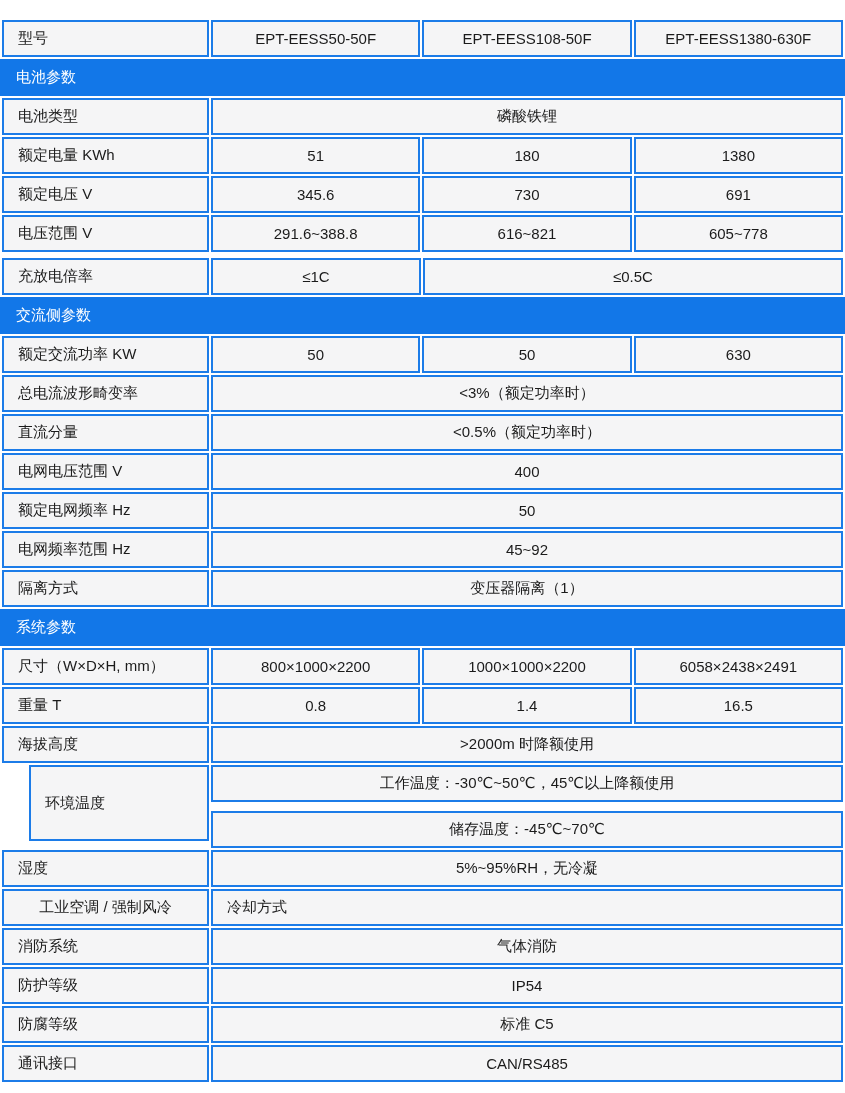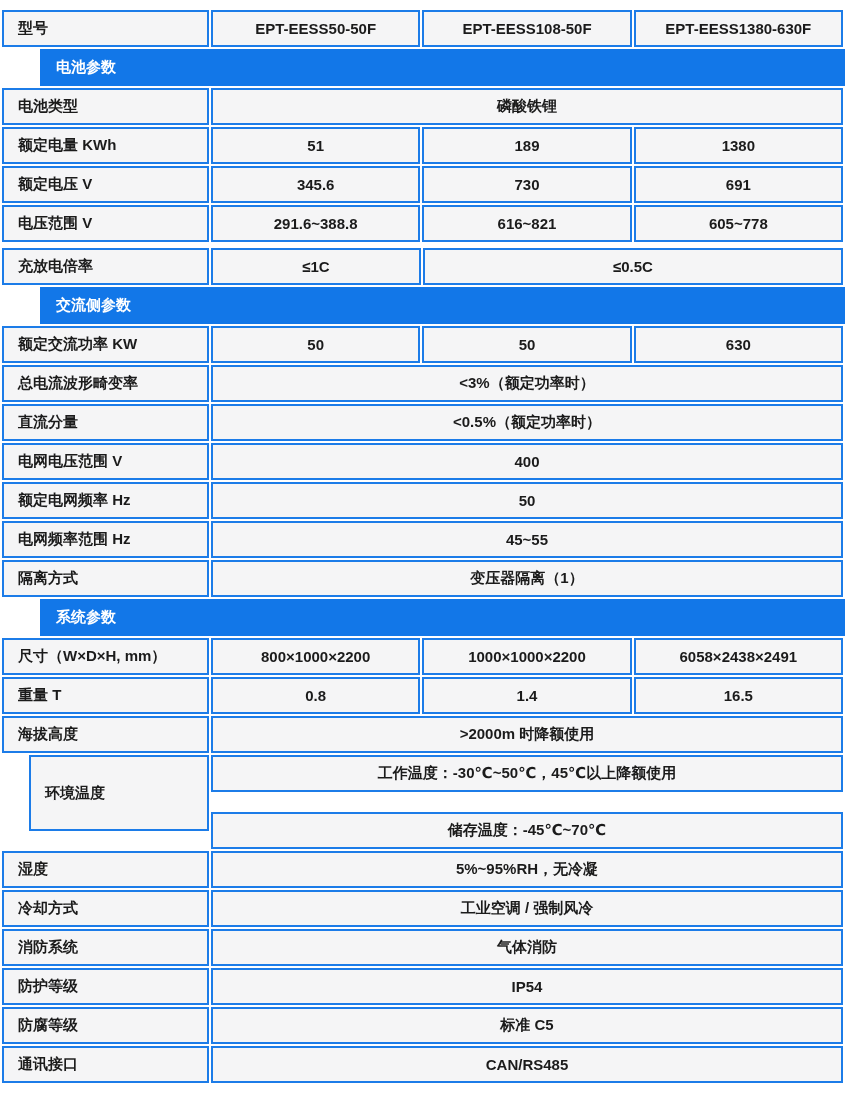--- a/index.html
+++ b/index.html
@@ -12,22 +12,21 @@
   * { box-sizing: border-box; }
   body {
     margin: 0;
     background: #ffffff;
     font-family: "Liberation Sans", "DejaVu Sans", sans-serif;
     font-size: 15px;
     color: var(--text);
   }
   .spec {
     width: 845px;
-    padding-top: 10px;
-    font-weight: bold;
+    padding-top: 20px;
   }
   .row {
     display: grid;
     grid-template-columns: 207px 1fr 1fr 1fr;
     gap: 2px;
     margin: 0 2px 2px 2px;
   }
   .row.span2 { grid-template-columns: 207px 1fr; }
   .row.split { grid-template-columns: 207px calc((100% - 211px)/3) 1fr; margin-top: 6px; }
   .cell {
@@ -39,30 +38,29 @@
     justify-content: center;
     text-align: center;
     padding: 2px 8px;
   }
   .cell.label {
     justify-content: flex-start;
     text-align: left;
     padding-left: 14px;
   }
   .cell.tall { height: 76px; margin-left: 27px; }
-  .stack { display: flex; flex-direction: column; gap: 20px; }
+  .stack { display: flex; flex-direction: column; gap: 9px; }
   .section-bar {
     height: 37px;
     background: var(--accent);
     color: var(--section_text);
     display: flex;
     align-items: center;
     padding-left: 16px;
     margin-bottom: 2px;
-    margin-left: 40px;
   }
 </style>
 </head>
 <body>
 
 <div class="spec">
 
   <div class="row">
     <div class="cell label">型号</div>
     <div class="cell">EPT-EESS50-50F</div>
@@ -73,21 +71,21 @@
   <div class="section-bar">电池参数</div>
 
   <div class="row span2">
     <div class="cell label">电池类型</div>
     <div class="cell">磷酸铁锂</div>
   </div>
 
   <div class="row">
     <div class="cell label">额定电量 KWh</div>
     <div class="cell">51</div>
-    <div class="cell">189</div>
+    <div class="cell">180</div>
     <div class="cell">1380</div>
   </div>
 
   <div class="row">
     <div class="cell label">额定电压 V</div>
     <div class="cell">345.6</div>
     <div class="cell">730</div>
     <div class="cell">691</div>
   </div>
 
@@ -129,21 +127,21 @@
   </div>
 
 
   <div class="row span2">
     <div class="cell label">额定电网频率 Hz</div>
     <div class="cell">50</div>
   </div>
 
   <div class="row span2">
     <div class="cell label">电网频率范围 Hz</div>
-    <div class="cell">45~55</div>
+    <div class="cell">45~92</div>
   </div>
 
   <div class="row span2">
     <div class="cell label">隔离方式</div>
     <div class="cell">变压器隔离（1）</div>
   </div>
 
   <div class="section-bar">系统参数</div>
 
   <div class="row">
@@ -172,22 +170,22 @@
       <div class="cell">储存温度：-45℃~70℃</div>
     </div>
   </div>
 
   <div class="row span2">
     <div class="cell label">湿度</div>
     <div class="cell">5%~95%RH，无冷凝</div>
   </div>
 
   <div class="row span2">
+    <div class="cell">工业空调 / 强制风冷</div>
     <div class="cell label">冷却方式</div>
-    <div class="cell">工业空调 / 强制风冷</div>
   </div>
 
   <div class="row span2">
     <div class="cell label">消防系统</div>
     <div class="cell">气体消防</div>
   </div>
 
   <div class="row span2">
     <div class="cell label">防护等级</div>
     <div class="cell">IP54</div>

